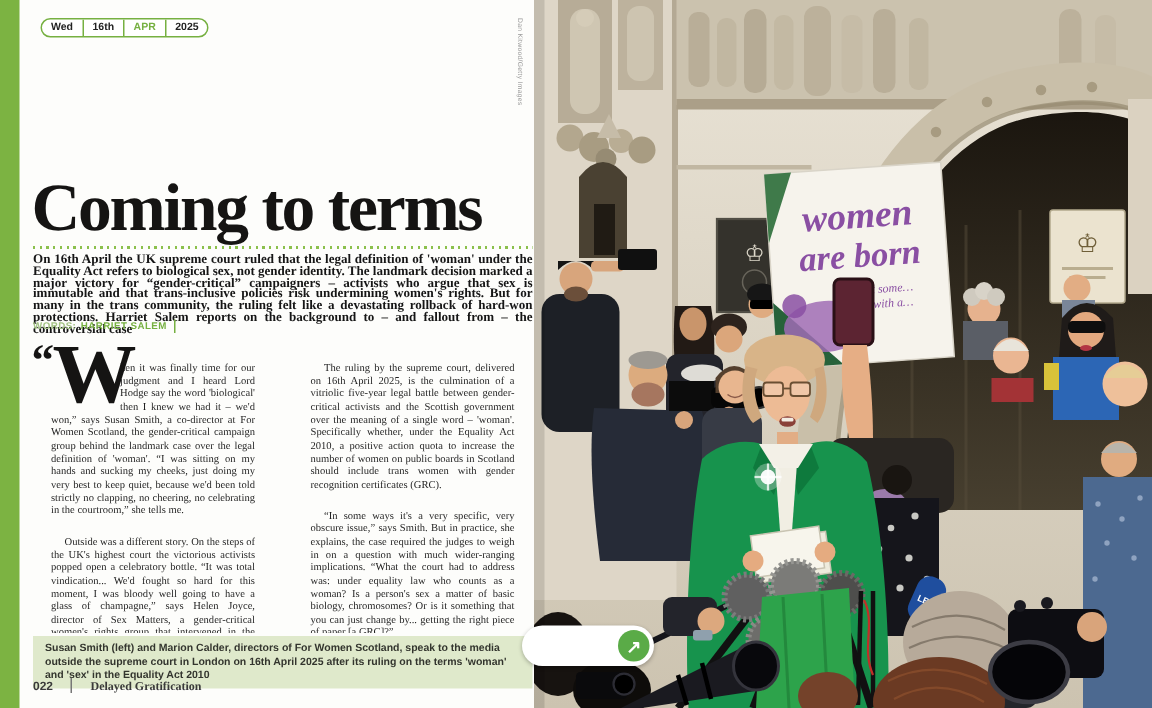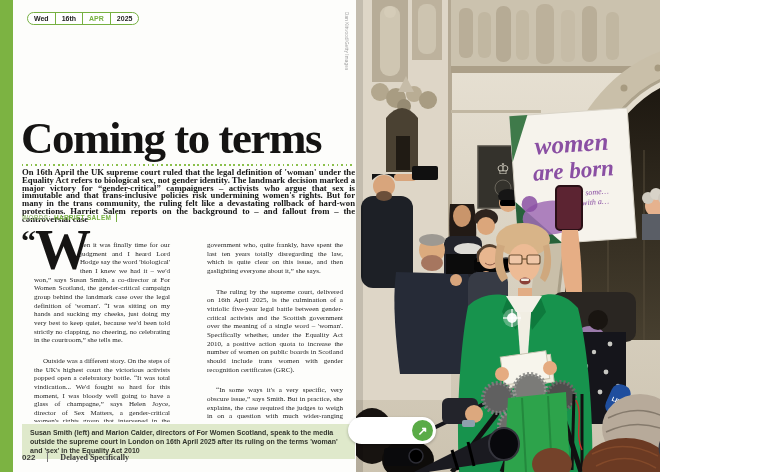--- a/index.html
+++ b/index.html
@@ -1,16 +1,16 @@
 <!DOCTYPE html>
 <html><head>
 <meta charset="utf-8">
 <style>
   html,body{margin:0;padding:0;background:#ffffff}
-  .spread{position:relative;width:660px;height:472px;background:#fdfdfb;overflow:hidden;
+  .spread{position:relative;width:768px;height:472px;background:#fdfdfb;overflow:hidden;
           font-family:"Liberation Sans",sans-serif;--g:#76b041}
   .strip{position:absolute;left:0;top:0;width:13px;height:472px;background:#7cb342}
   .badge{position:absolute;left:27px;top:12px;display:inline-flex;border:1.5px solid var(--g);
          border-radius:8px;overflow:hidden;background:#fff}
   .badge span{padding:2px 6px;font-size:7px;font-weight:bold;color:#222;
               border-left:1px solid var(--g);display:flex;align-items:center}
   .badge span:first-child{border-left:none}
   .badge .month{color:var(--g)}
   .headline{position:absolute;left:21px;top:116px;width:338px;font-family:"Liberation Serif",serif;
             font-weight:700;font-size:45px;letter-spacing:-1.5px;color:#151413;line-height:1}
@@ -76,32 +76,31 @@
   <div class="cols">
     <div class="col">
       <div class="dropcap">
         <span class="q">“</span>
         <span class="W">W</span>
       </div>
       <p class="first">hen it was finally time for our judgment and I heard Lord Hodge say the word 'biological' then I knew we had it – we'd won,” says Susan Smith, a co-director at For Women Scotland, the gender-critical campaign group behind the landmark case over the legal definition of 'woman'. “I was sitting on my hands and sucking my cheeks, just doing my very best to keep quiet, because we'd been told strictly no clapping, no cheering, no celebrating in the courtroom,” she tells me.</p>
       <p>Outside was a different story. On the steps of the UK's highest court the victorious activists popped open a celebratory bottle. “It was total vindication... We'd fought so hard for this moment, I was bloody well going to have a glass of champagne,” says Helen Joyce, director of Sex Matters, a gender-critical women's rights group that intervened in the case. Joyce shrugs off criticism that the jubilant feminists shouldn't have celebrated on the courthouse's steps. “It's not an 'up yours' to anyone but the Scottish</p>
     </div>
     <div class="col">
-      <p class="first">government who, quite frankly, have spent the last ten years totally disregarding the law, which is quite clear on this issue, and then gaslighting everyone about it,” she says.</p>
       <p>The ruling by the supreme court, delivered on 16th April 2025, is the culmination of a vitriolic five-year legal battle between gender-critical activists and the Scottish government over the meaning of a single word – 'woman'. Specifically whether, under the Equality Act 2010, a positive action quota to increase the number of women on public boards in Scotland should include trans women with gender recognition certificates (GRC).</p>
       <p>“In some ways it's a very specific, very obscure issue,” says Smith. But in practice, she explains, the case required the judges to weigh in on a question with much wider-ranging implications. “What the court had to address was: under equality law who counts as a woman? Is a person's sex a matter of basic biology, chromosomes? Or is it something that you can just change by... getting the right piece of paper [a GRC]?”</p>
     </div>
   </div>
 
   <div class="caption">Susan Smith (left) and Marion Calder, directors of For Women Scotland, speak to the media outside the supreme court in London on 16th April 2025 after its ruling on the terms 'woman' and 'sex' in the Equality Act 2010</div>
 
   <div class="pagefoot">
     <span>022</span>
     <span class="sep"></span>
-    <span class="mag">Delayed Specifically</span>
+    <span class="mag">Delayed Gratification</span>
   </div>
 
   <div class="credit">Dan Kitwood/Getty Images</div>
 
   <div class="photo">
   <svg width="412" height="472" viewBox="0 0 412 472" xmlns="http://www.w3.org/2000/svg">
     <defs>
       <linearGradient id="stoneG" x1="0" y1="0" x2="0" y2="1">
         <stop offset="0" stop-color="#eae4d7"></stop>
             <stop offset="1" stop-color="#ccc3b0"></stop>

